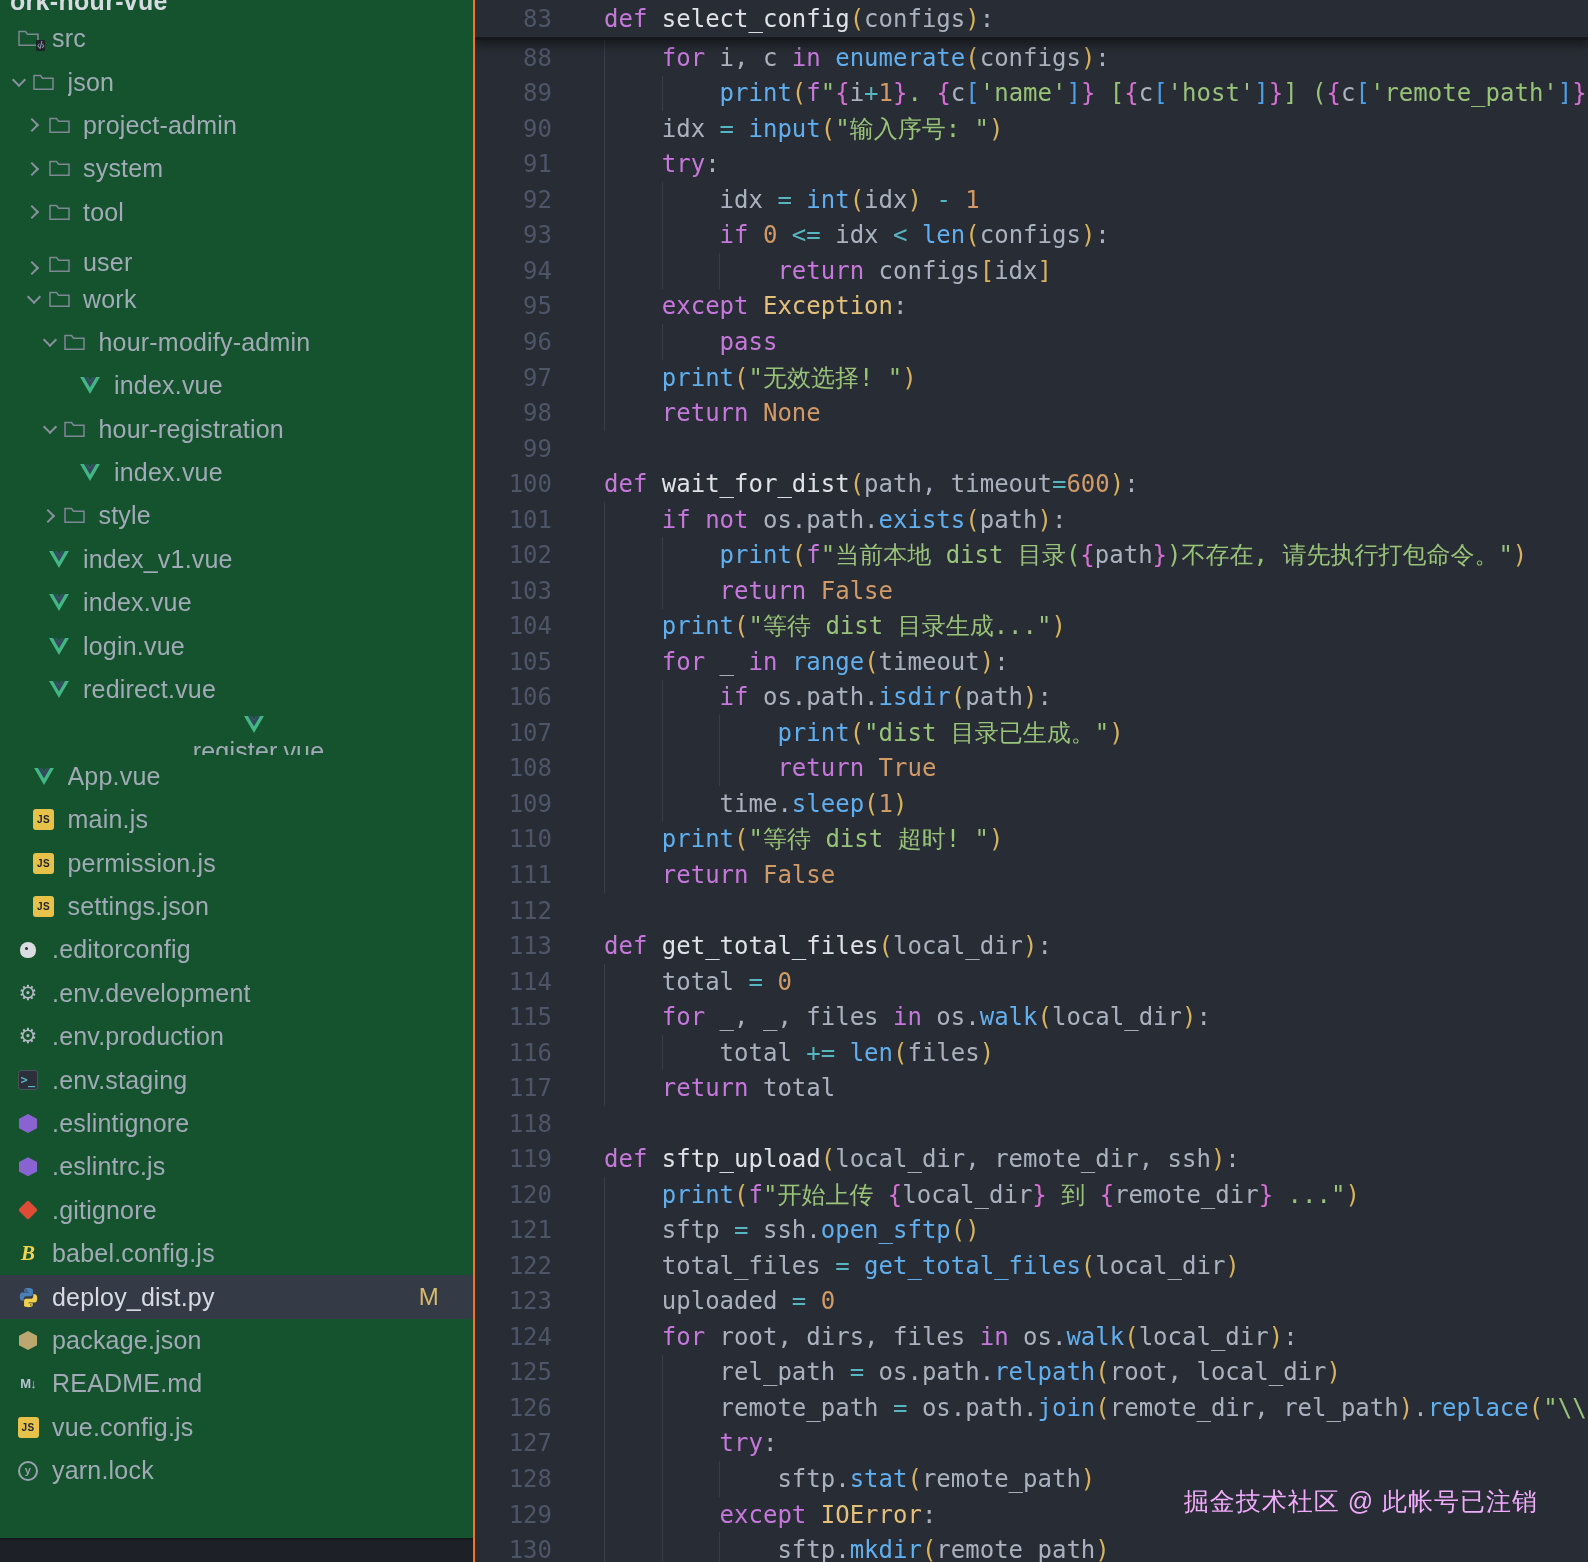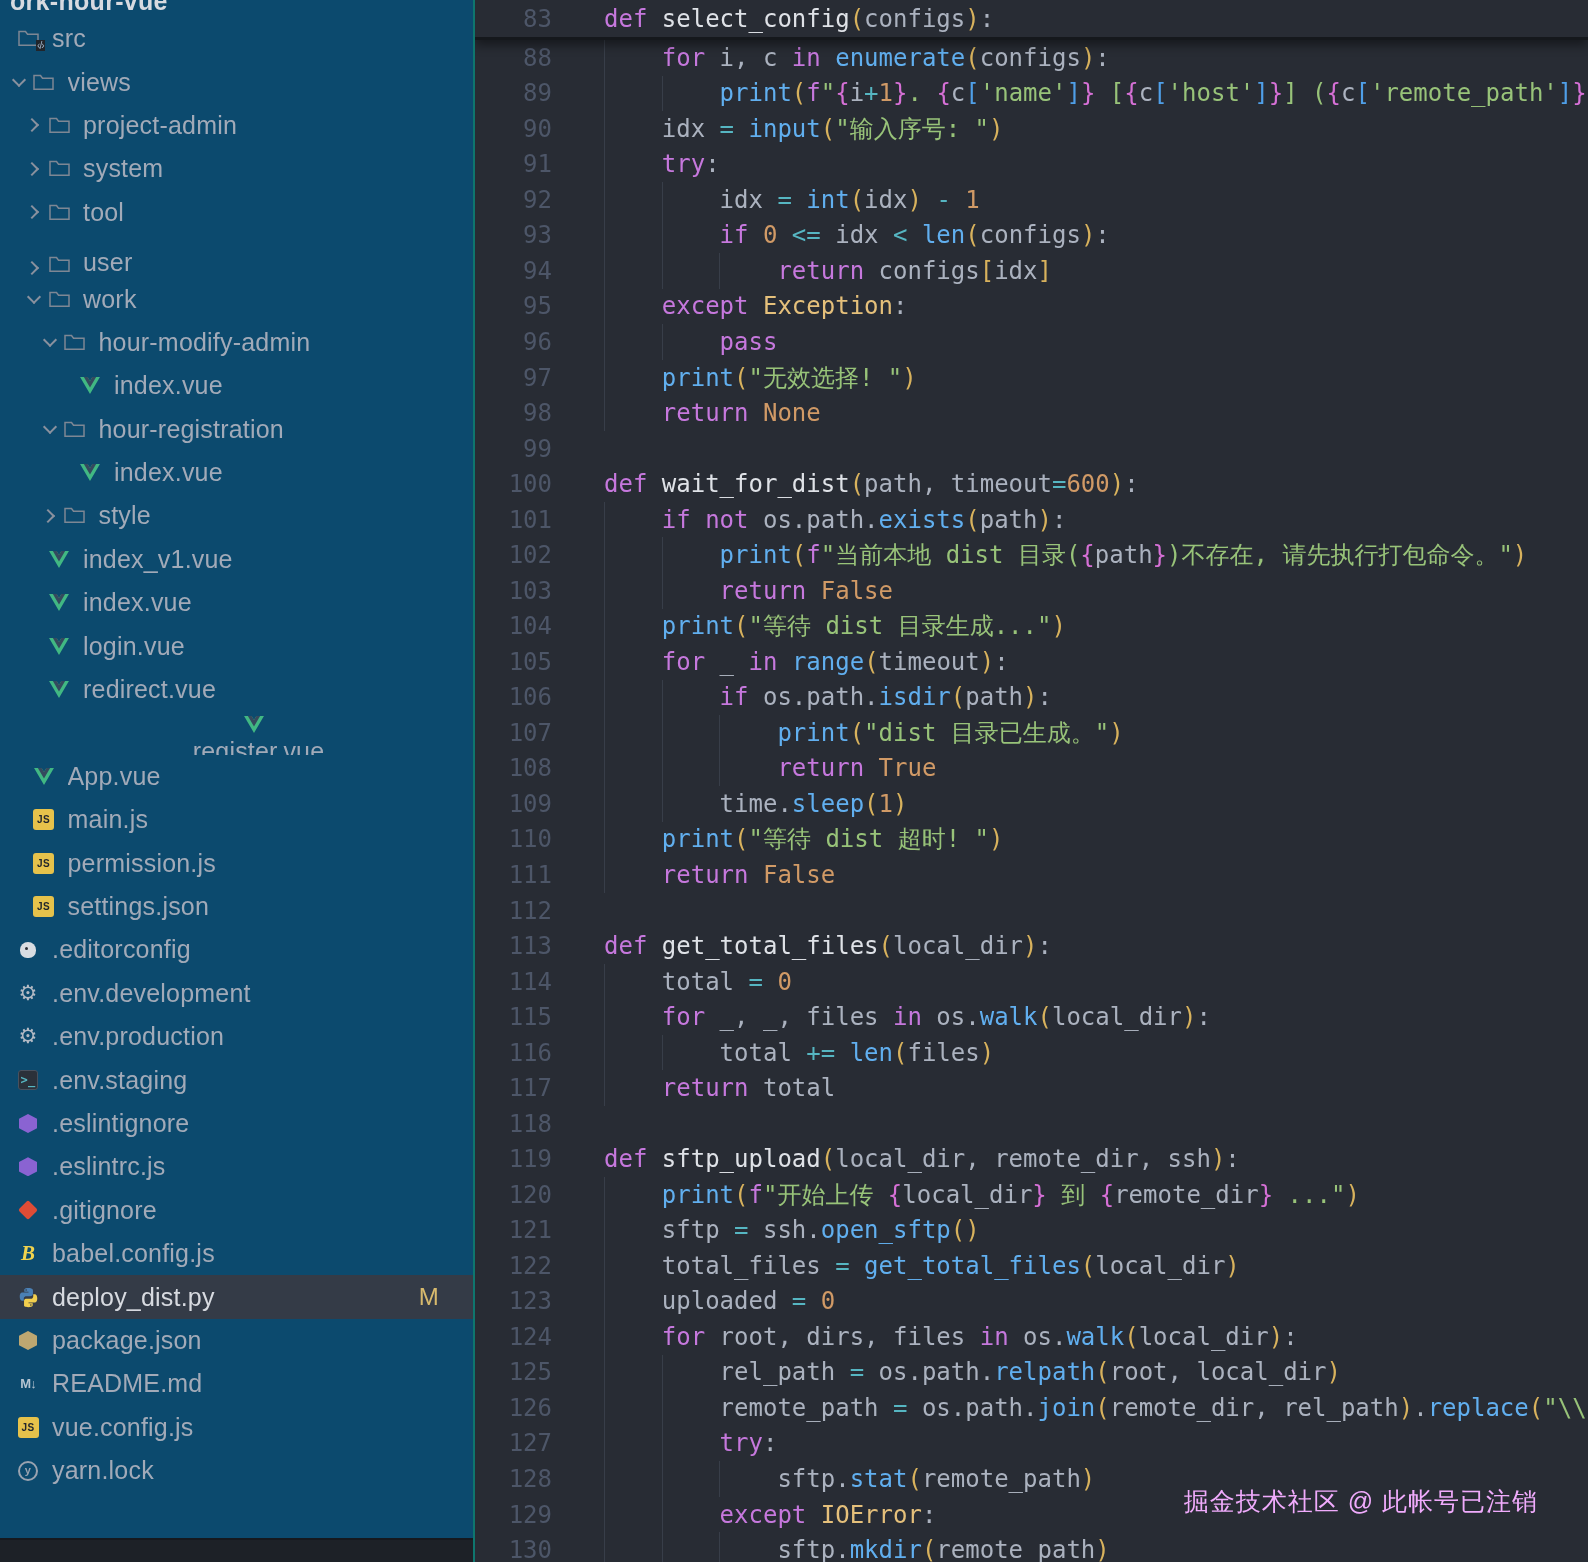--- a/index.html
+++ b/index.html
@@ -1,20 +1,20 @@
 <!DOCTYPE html>
 <html><head>
 <meta charset="utf-8">
 <style>
   html,body{margin:0;padding:0;background:#1b1e23;}
   body{width:1588px;height:1562px;overflow:hidden;font-family:"Liberation Sans",sans-serif;}
   .app{display:flex;width:1588px;height:1562px;}
 
   
-  .sidebar{width:473px;flex:none;background:#0c4a6e;border-right:2px solid #0f766e;
+  .sidebar{width:473px;flex:none;background:#14532d;border-right:2px solid #f97316;
            position:relative;overflow:hidden;color:#a2aab8;}
   .project-label-clip{height:17px;overflow:hidden;}
   .project-label{display:inline-block;transform:translateY(-13px);padding-left:10px;
                  font-size:25px;font-weight:700;color:#d7dae0;letter-spacing:.3px;}
   .tree-row{height:43.4px;display:flex;align-items:center;white-space:nowrap;
             font-size:25px;letter-spacing:.2px;cursor:pointer;}
   .tree-row.selected{background:#343b47;color:#d7dae0;}
   .chev{width:18px;height:18px;flex:none;position:relative;}
   .chev::before{content:"";position:absolute;width:8px;height:8px;
                 border-right:2.4px solid #8a919e;border-bottom:2.4px solid #8a919e;
@@ -96,21 +96,21 @@
           </span>
           <span class="tlabel">src</span>
         </div>
         <div class="tree-row" style="padding-left: 10.5px;">
           <span class="chev down"></span>
           <span class="ticon">
             <svg width="21" height="17" viewBox="0 0 21 17">
               <path d="M1 1.5h6.5l2 2.8H20v11H1z" fill="none" stroke="#7e8794" stroke-width="1.5"></path>
             </svg>
           </span>
-          <span class="tlabel">views</span>
+          <span class="tlabel">json</span>
         </div>
         <div class="tree-row" style="padding-left: 26px;">
           <span class="chev right"></span>
           <span class="ticon">
             <svg width="21" height="17" viewBox="0 0 21 17">
               <path d="M1 1.5h6.5l2 2.8H20v11H1z" fill="none" stroke="#7e8794" stroke-width="1.5"></path>
             </svg>
           </span>
           <span class="tlabel">project-admin</span>
         </div>

